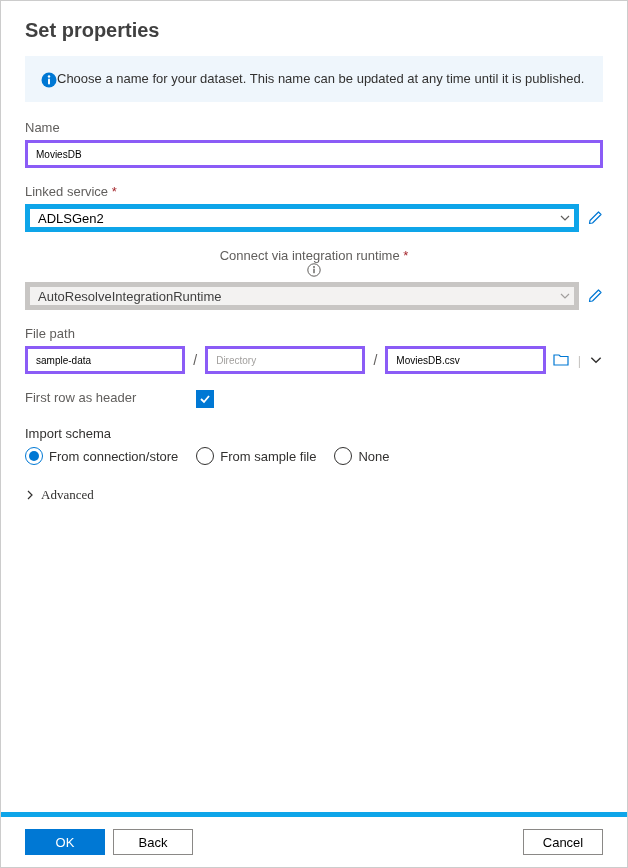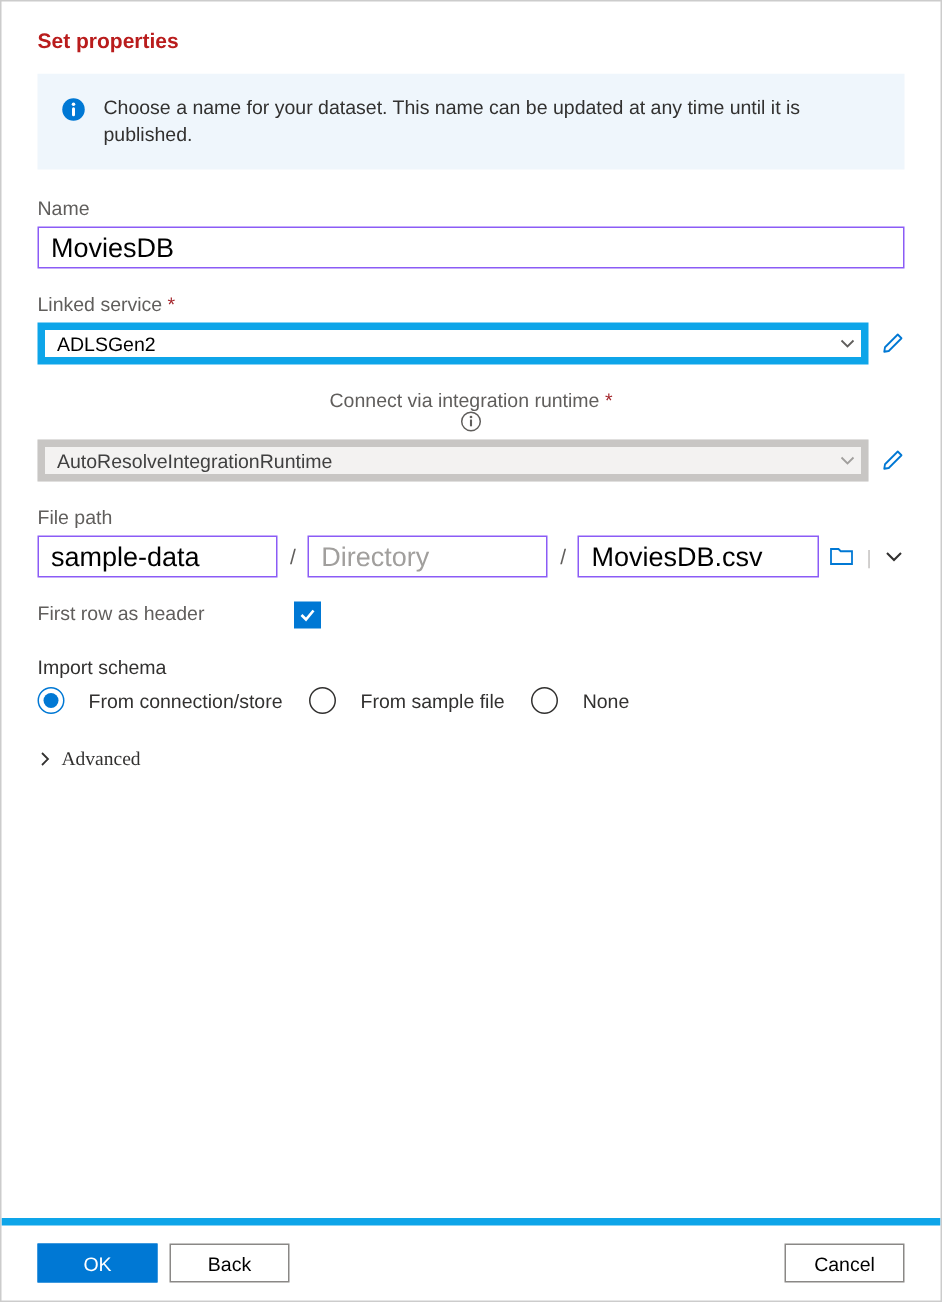--- a/index.html
+++ b/index.html
@@ -15,35 +15,34 @@
       height: 868px;
       border: 1px solid #ccc;
       display: flex;
       flex-direction: column;
       background: #fff;
     }
     .header {
       padding: 18px 24px 14px 24px;
     }
     .header h1 {
-      font-size: 14px;
+      font-size: 20px;
       font-weight: 600;
-      color: #b91c1c;
+      color: #404040;
     }
     .content {
       padding: 0 24px;
       flex: 1;
       overflow: auto;
     }
     .info-box {
       background: #eff6fc;
       padding: 14px 16px;
       display: flex;
-      align-items: flex-start;
-      gap: 12px;
+      align-items: flex-end;
       margin-bottom: 18px;
     }
     .info-icon {
       width: 16px;
       height: 16px;
       flex-shrink: 0;
       margin-top: 2px;
     }
     .info-text {
       font-size: 13px;
@@ -66,22 +65,22 @@
       display: flex;
       align-items: center;
       justify-content: space-between;
       margin-bottom: 5px;
       flex-direction: column;
     }
     .text-input {
       width: 100%;
       height: 28px;
       padding: 4px 8px;
-      border: 1px solid #8b5cf6;
-      font-size: 18px;
+      border: 3px solid #8b5cf6;
+      font-size: 10px;
       font-family: inherit;
       outline: none;
     }
     .text-input::placeholder {
       color: #a19f9d;
     }
     .input-row {
       display: flex;
       align-items: center;
       gap: 8px;
@@ -179,21 +178,21 @@
       cursor: pointer;
     }
     .radio-group {
       display: flex;
       gap: 18px;
       margin-top: 6px;
     }
     .radio-item {
       display: flex;
       align-items: center;
-      gap: 16px;
+      gap: 6px;
       cursor: pointer;
     }
     .radio {
       width: 18px;
       height: 18px;
       border: 1px solid #323130;
       border-radius: 50%;
       display: flex;
       align-items: center;
       justify-content: center;

